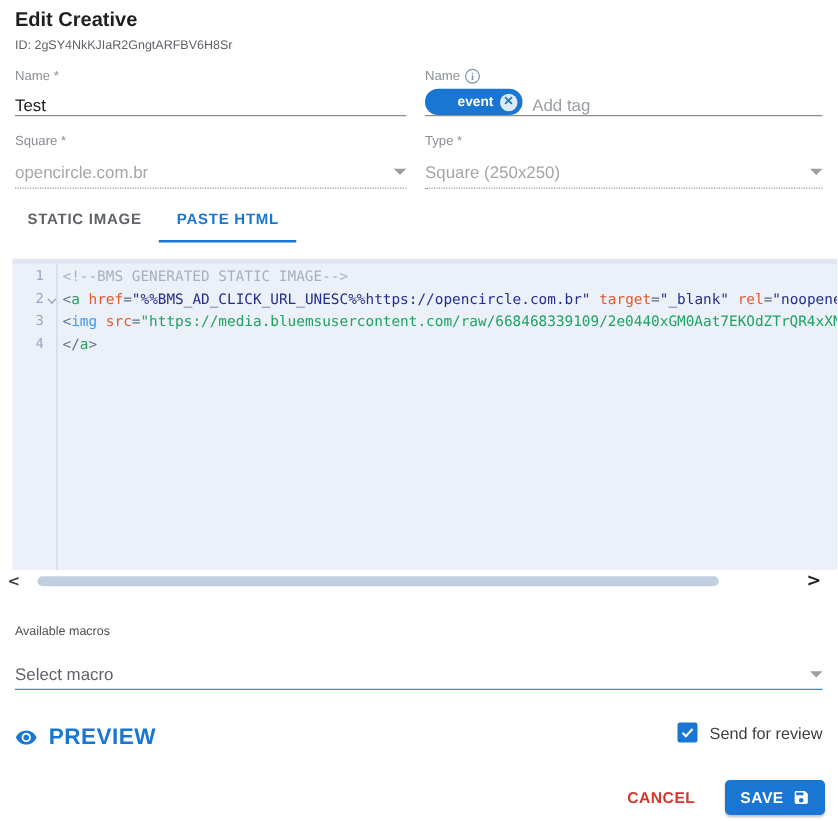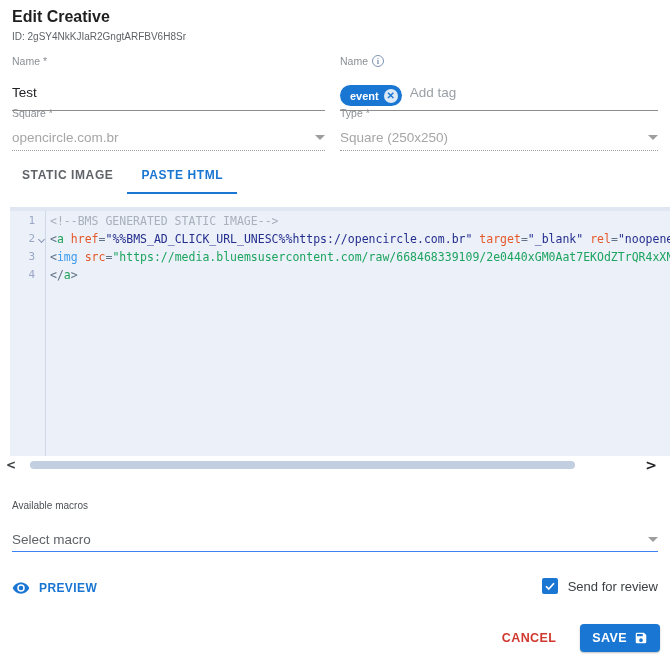--- a/index.html
+++ b/index.html
@@ -8,31 +8,31 @@
   .page { position:relative; width:670px; height:657px; background:#fff; overflow:hidden; }
 
   .title { position:absolute; left:12px; top:8px; font-size:16px; font-weight:700; color:#1f1f1f; }
   .id-line { position:absolute; left:12px; top:31px; font-size:10px; color:#5f6368; }
 
   .field-label { font-size:10.5px; color:#8a8f94; display:flex; align-items:center; gap:4px; }
   .col-left { position:absolute; left:12px; width:313px; }
   .col-right { position:absolute; left:340px; width:318px; }
 
   .row1 { top:55px; }
-  .input-line { margin-top:18px; height:26px; display:flex; align-items:flex-start;
+  .input-line { margin-top:0; height:26px; display:flex; align-items:flex-end;
     border-bottom:1px solid #8d8d8d; font-size:13.5px; color:#202124; }
   .name-input { border:none; outline:none; background:transparent; width:100%;
     font-family:"Liberation Sans",sans-serif; font-size:13.5px; color:#202124; }
 
   .info-icon { width:12px; height:12px; border:1px solid #7e95b5; border-radius:50%;
     color:#7e95b5; font-size:8.5px; font-weight:700; display:inline-flex;
     align-items:center; justify-content:center; font-family:"Liberation Serif",serif; }
 
   .chip { display:inline-flex; align-items:center; gap:5px; background:#1976d2; color:#fff;
-    border-radius:11px; height:21px; padding:0 4px 0 10px; font-size:11px; font-weight:700; }
+    border-radius:11px; height:21px; padding:0 4px 0 26px; font-size:11px; font-weight:700; }
   .chip-x { width:14px; height:14px; border-radius:50%; background:rgba(255,255,255,0.85);
     color:#1976d2; font-size:10px; font-weight:700; display:inline-flex; align-items:center;
     justify-content:center; line-height:1; cursor:pointer; }
   .add-tag { border:none; outline:none; background:transparent; margin-left:8px; flex:1;
     font-family:"Liberation Sans",sans-serif; font-size:13.5px; color:#202124; }
   .add-tag::placeholder { color:#9aa0a6; }
 
   .row2 { top:107px; }
   .select-line { margin-top:6px; height:26px; display:flex; align-items:center;
     justify-content:space-between; border-bottom:1px dotted #9e9e9e; font-size:13.5px;
@@ -73,21 +73,21 @@
   .scroll-arrow.right { position:absolute; right:8px; font-size:14px; color:#202124; }
   .scroll-thumb { position:absolute; left:30px; width:545px; height:8px; border-radius:4px;
     background:#c1cfe0; cursor:grab; }
 
   .macros-label { position:absolute; left:12px; top:500px; font-size:10px; color:#4d5156; }
   .select-macro { position:absolute; left:12px; top:527px; width:646px; height:25px;
     display:flex; align-items:center; justify-content:space-between;
     border-bottom:1px solid #3b82f6; font-size:13.5px; color:#5f6368; cursor:pointer; }
 
   .preview-btn { position:absolute; left:12px; top:579px; display:flex; align-items:center;
-    gap:9px; color:#1976d2; font-size:12px; font-weight:700; letter-spacing:0.4px; cursor:pointer; }
+    gap:9px; color:#1976d2; font-size:18px; font-weight:700; letter-spacing:0.4px; cursor:pointer; }
   .review-wrap { position:absolute; right:12px; top:578px; display:flex; align-items:center;
     gap:10px; cursor:pointer; }
   .checkbox { width:16px; height:16px; border-radius:2px; background:#1976d2;
     display:flex; align-items:center; justify-content:center; }
   .review-label { font-size:13px; color:#3c4043; }
 
   .footer { position:absolute; right:10px; top:624px; display:flex; align-items:center; gap:16px; }
   .cancel-btn { color:#d0382f; font-size:12.5px; font-weight:700; letter-spacing:0.4px;
     background:none; border:none; cursor:pointer; font-family:"Liberation Sans",sans-serif; padding:6px 8px; }
   .save-btn { background:#1976d2; color:#fff; font-size:12.5px; font-weight:700; letter-spacing:0.4px;

